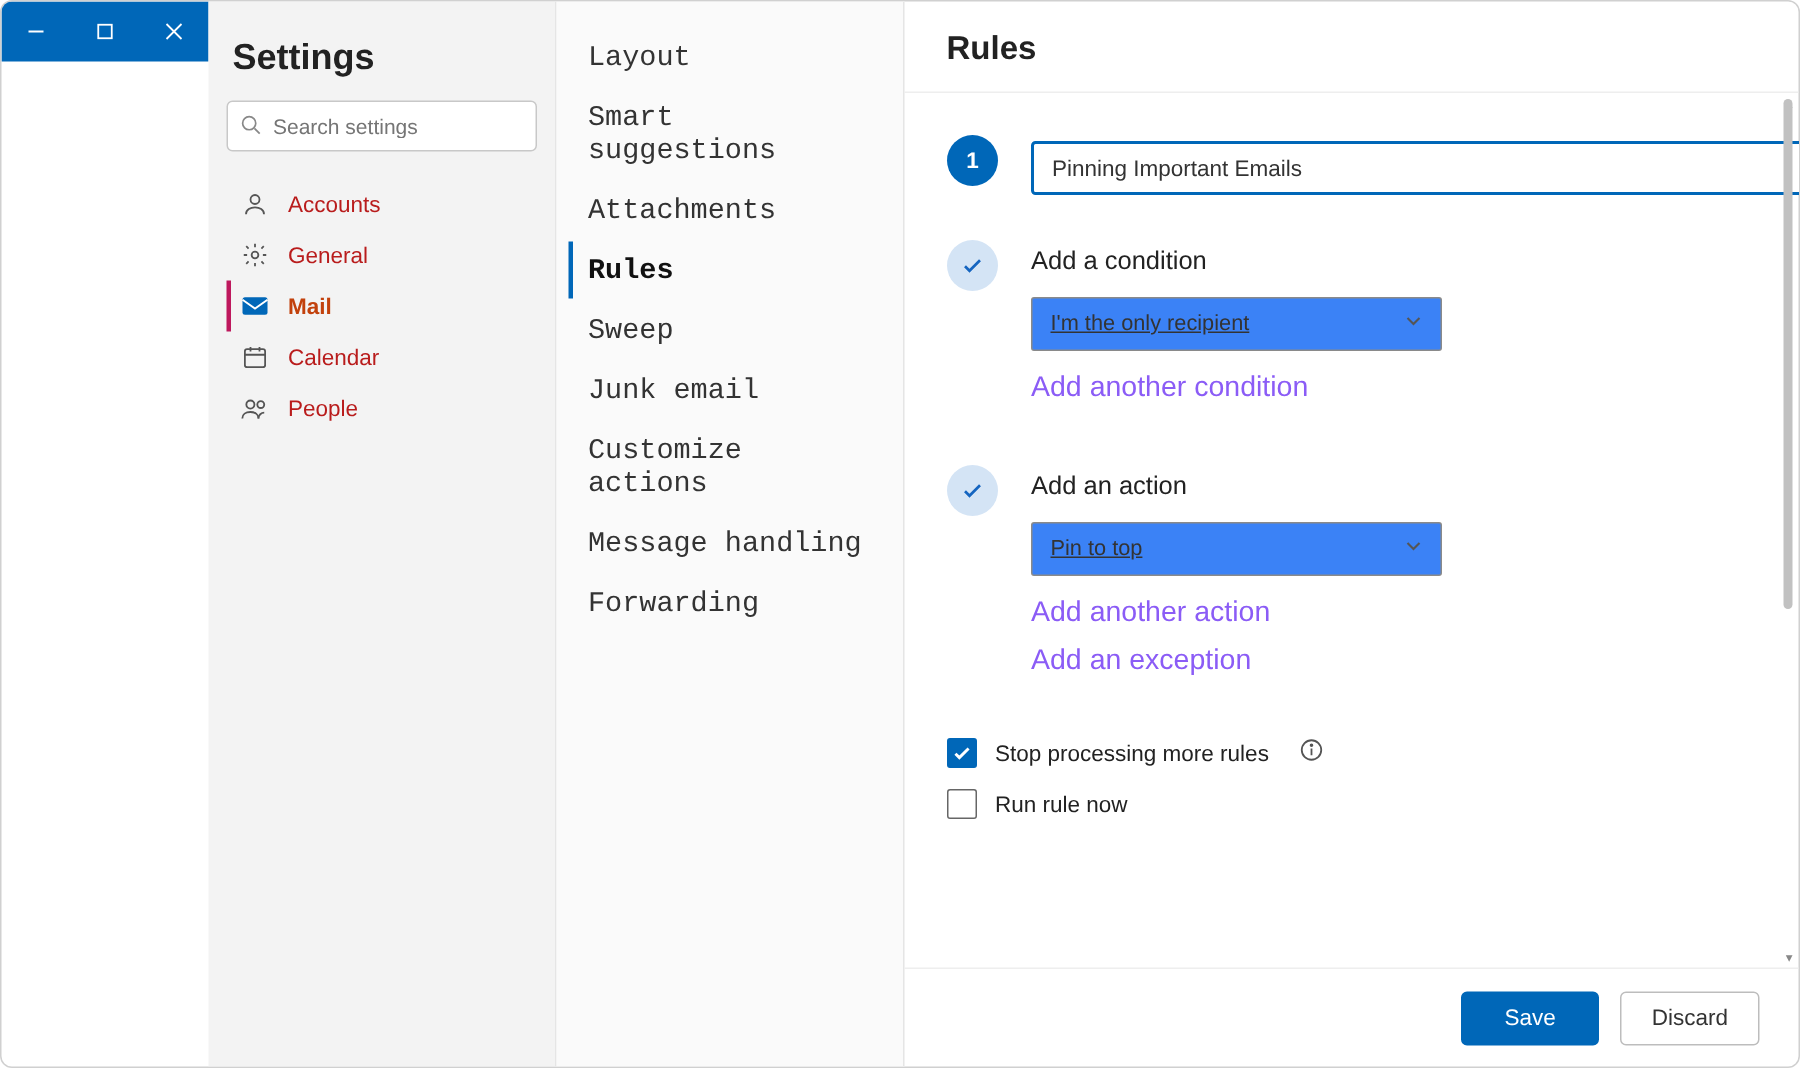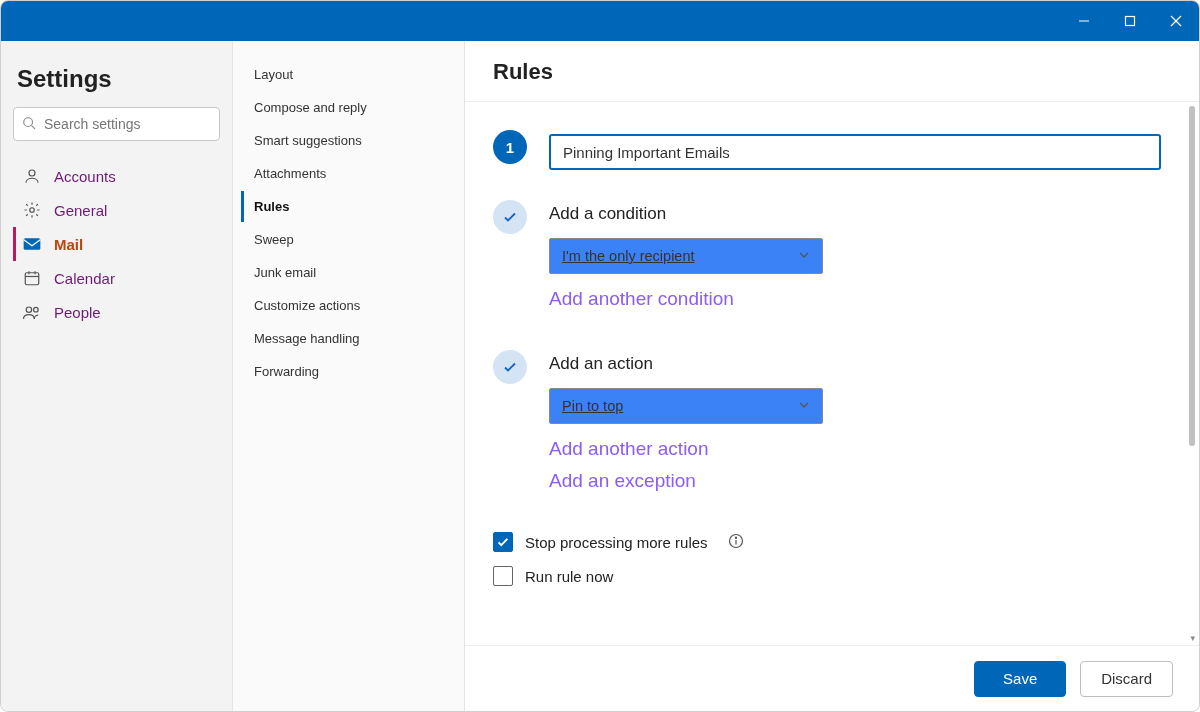--- a/index.html
+++ b/index.html
@@ -1,34 +1,34 @@
 <!DOCTYPE html>
 <html><head>
 <meta charset="utf-8">
 <style>
   * { box-sizing: border-box; margin: 0; padding: 0; }
   html, body { width: 1200px; height: 712px; font-family: "Segoe UI", Arial, sans-serif; background: #fff; overflow: hidden; }
-  .window { width: 1200px; height: 712px; border: 1px solid #d0d0d0; border-radius: 8px; overflow: hidden; display: flex; flex-direction: column; background: #fff; }
+  .window { width: 1200px; height: 712px; border: 1px solid #d0d0d0; border-radius: 8px; overflow: hidden; display: flex; flex-direction: row; background: #fff; }
   .titlebar { height: 40px; background: #0067b8; display: flex; justify-content: flex-end; align-items: center; padding-right: 0; }
   .win-ctrl { width: 46px; height: 40px; display: flex; align-items: center; justify-content: center; color: #fff; }
   .win-ctrl svg { stroke: #fff; }
   .body { flex: 1; display: flex; min-height: 0; }
   
   .sidebar1 { width: 232px; background: #f3f3f3; padding: 18px 12px 0 12px; border-right: 1px solid #e5e5e5; }
   .settings-title { font-size: 24px; font-weight: 600; color: #222; margin: 6px 4px 14px 4px; }
   .search-wrap { position: relative; margin-bottom: 18px; }
   .search-input { width: 100%; height: 34px; border: 1px solid #c8c8c8; border-radius: 4px; padding: 0 10px 0 30px; font-size: 14px; color: #333; background: #fff; }
   .search-icon { position: absolute; left: 9px; top: 9px; color: #888; }
-  .cat-item { display: flex; align-items: center; gap: 12px; padding: 8px 6px; font-size: 15px; color: #701a75; border-left: 3px solid transparent; cursor: pointer; }
+  .cat-item { display: flex; align-items: center; gap: 12px; padding: 8px 6px; font-size: 15px; color: #b91c1c; border-left: 3px solid transparent; cursor: pointer; }
   .cat-item.active { font-weight: 600; color: #c2410c; border-left: 3px solid #be185d; }
   .cat-item.active .cat-icon { color: #0067b8; }
   .cat-icon { width: 20px; display: flex; justify-content: center; color: #555; }
   
   .sidebar2 { width: 232px; background: #fafafa; padding: 18px 8px 0 8px; border-right: 1px solid #e5e5e5; }
-  .sub-item { padding: 8px 10px; font-size: 13px; color: #333; border-left: 3px solid transparent; cursor: pointer; margin-bottom: 2px; }
+  .sub-item { padding: 8px 10px; font-size: 19px; color: #333; border-left: 3px solid transparent; cursor: pointer; margin-bottom: 2px; font-family: Liberation Mono, monospace; }
   .sub-item.active { font-weight: 700; border-left: 3px solid #0067b8; color: #111; }
   
   .main { flex: 1; display: flex; flex-direction: column; min-width: 0; }
   .main-header { padding: 18px 28px 16px 28px; border-bottom: 1px solid #eee; }
   .main-title { font-size: 22px; font-weight: 600; color: #222; }
   .scroll-wrap { flex: 1; position: relative; overflow: hidden; }
   .main-content { position: absolute; inset: 0; overflow-y: auto; padding: 28px 34px 20px 28px; }
   .scrollbar-track { position: absolute; right: 2px; top: 4px; bottom: 4px; width: 10px; }
   .scrollbar-thumb { position: absolute; left: 2px; top: 0; width: 6px; height: 340px; background: #c1c1c1; border-radius: 3px; }
   .scroll-arrow { position: absolute; right: 4px; font-size: 9px; color: #888; }
@@ -136,21 +136,20 @@
               <path d="M2 19c0-3.5 3-5.5 7-5.5s7 2 7 5.5"></path>
               <path d="M16 19c0-3 2.5-5 5-5"></path>
             </svg>
         </span>
         <span>People</span>
       </div>
     </div>
 
     <div class="sidebar2">
       <div class="sub-item">Layout</div>
-      <div class="sub-item">Compose and reply</div>
       <div class="sub-item">Smart suggestions</div>
       <div class="sub-item">Attachments</div>
       <div class="sub-item active">Rules</div>
       <div class="sub-item">Sweep</div>
       <div class="sub-item">Junk email</div>
       <div class="sub-item">Customize actions</div>
       <div class="sub-item">Message handling</div>
       <div class="sub-item">Forwarding</div>
     </div>
 

